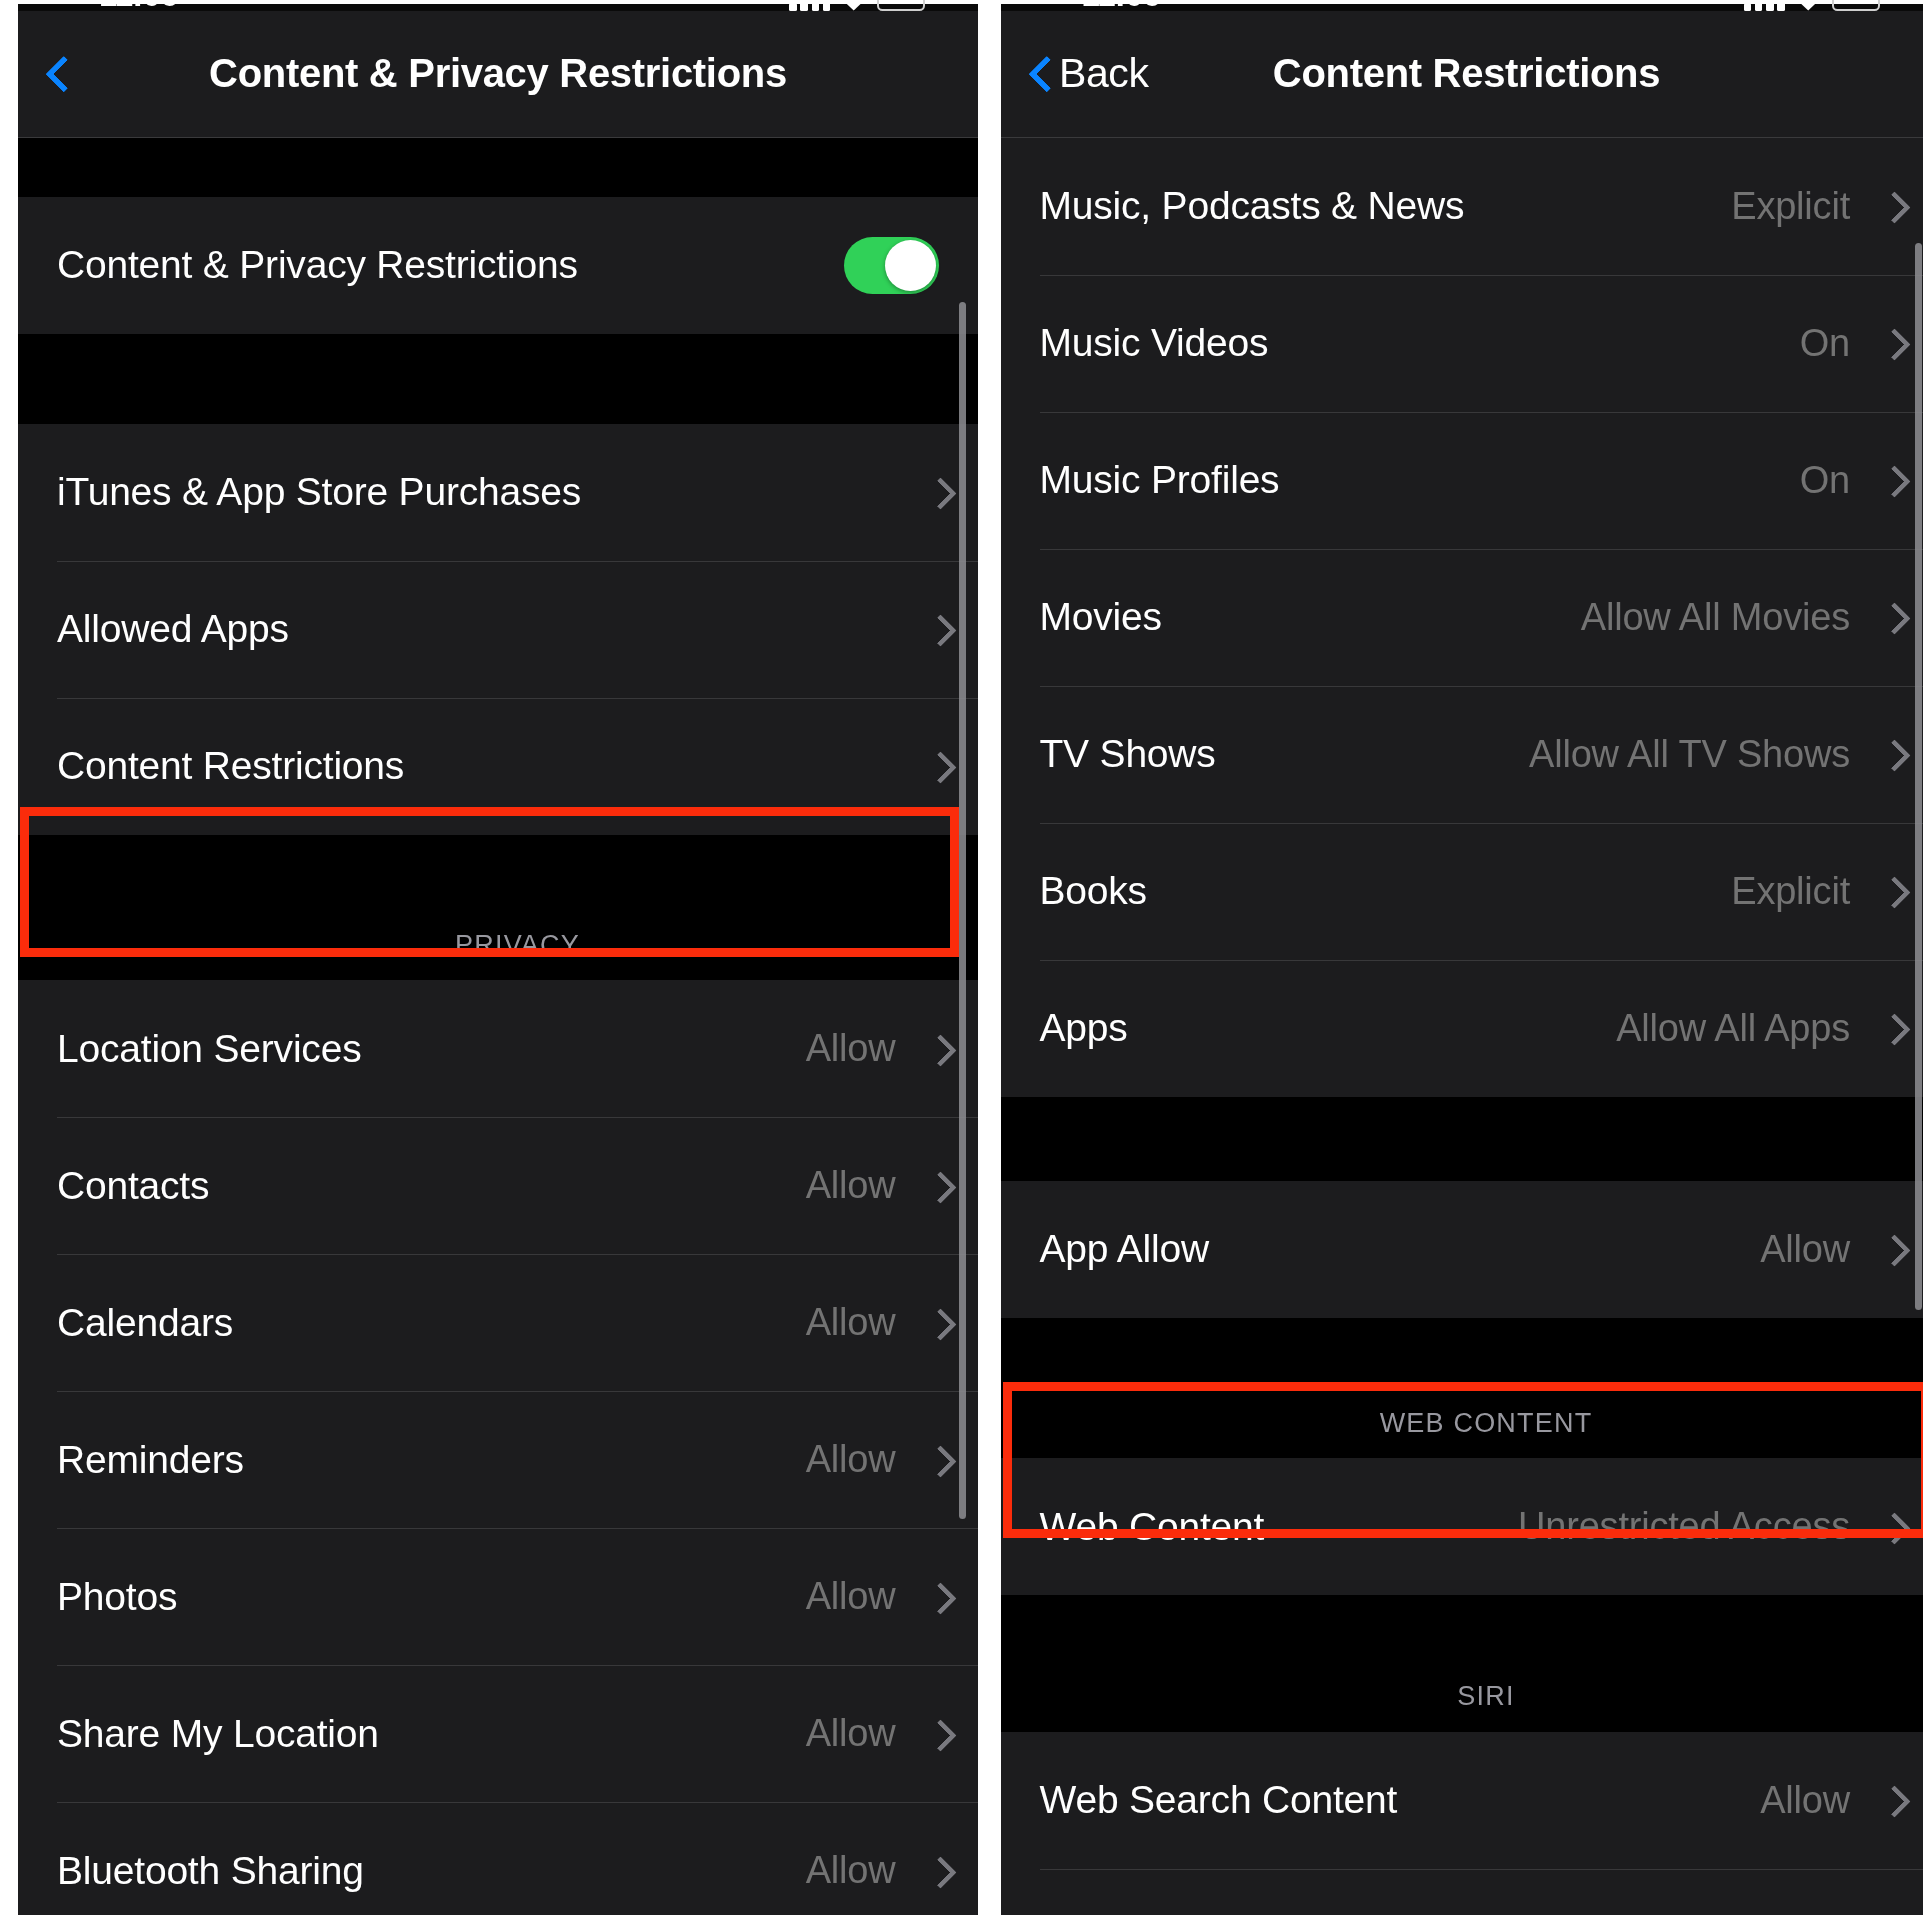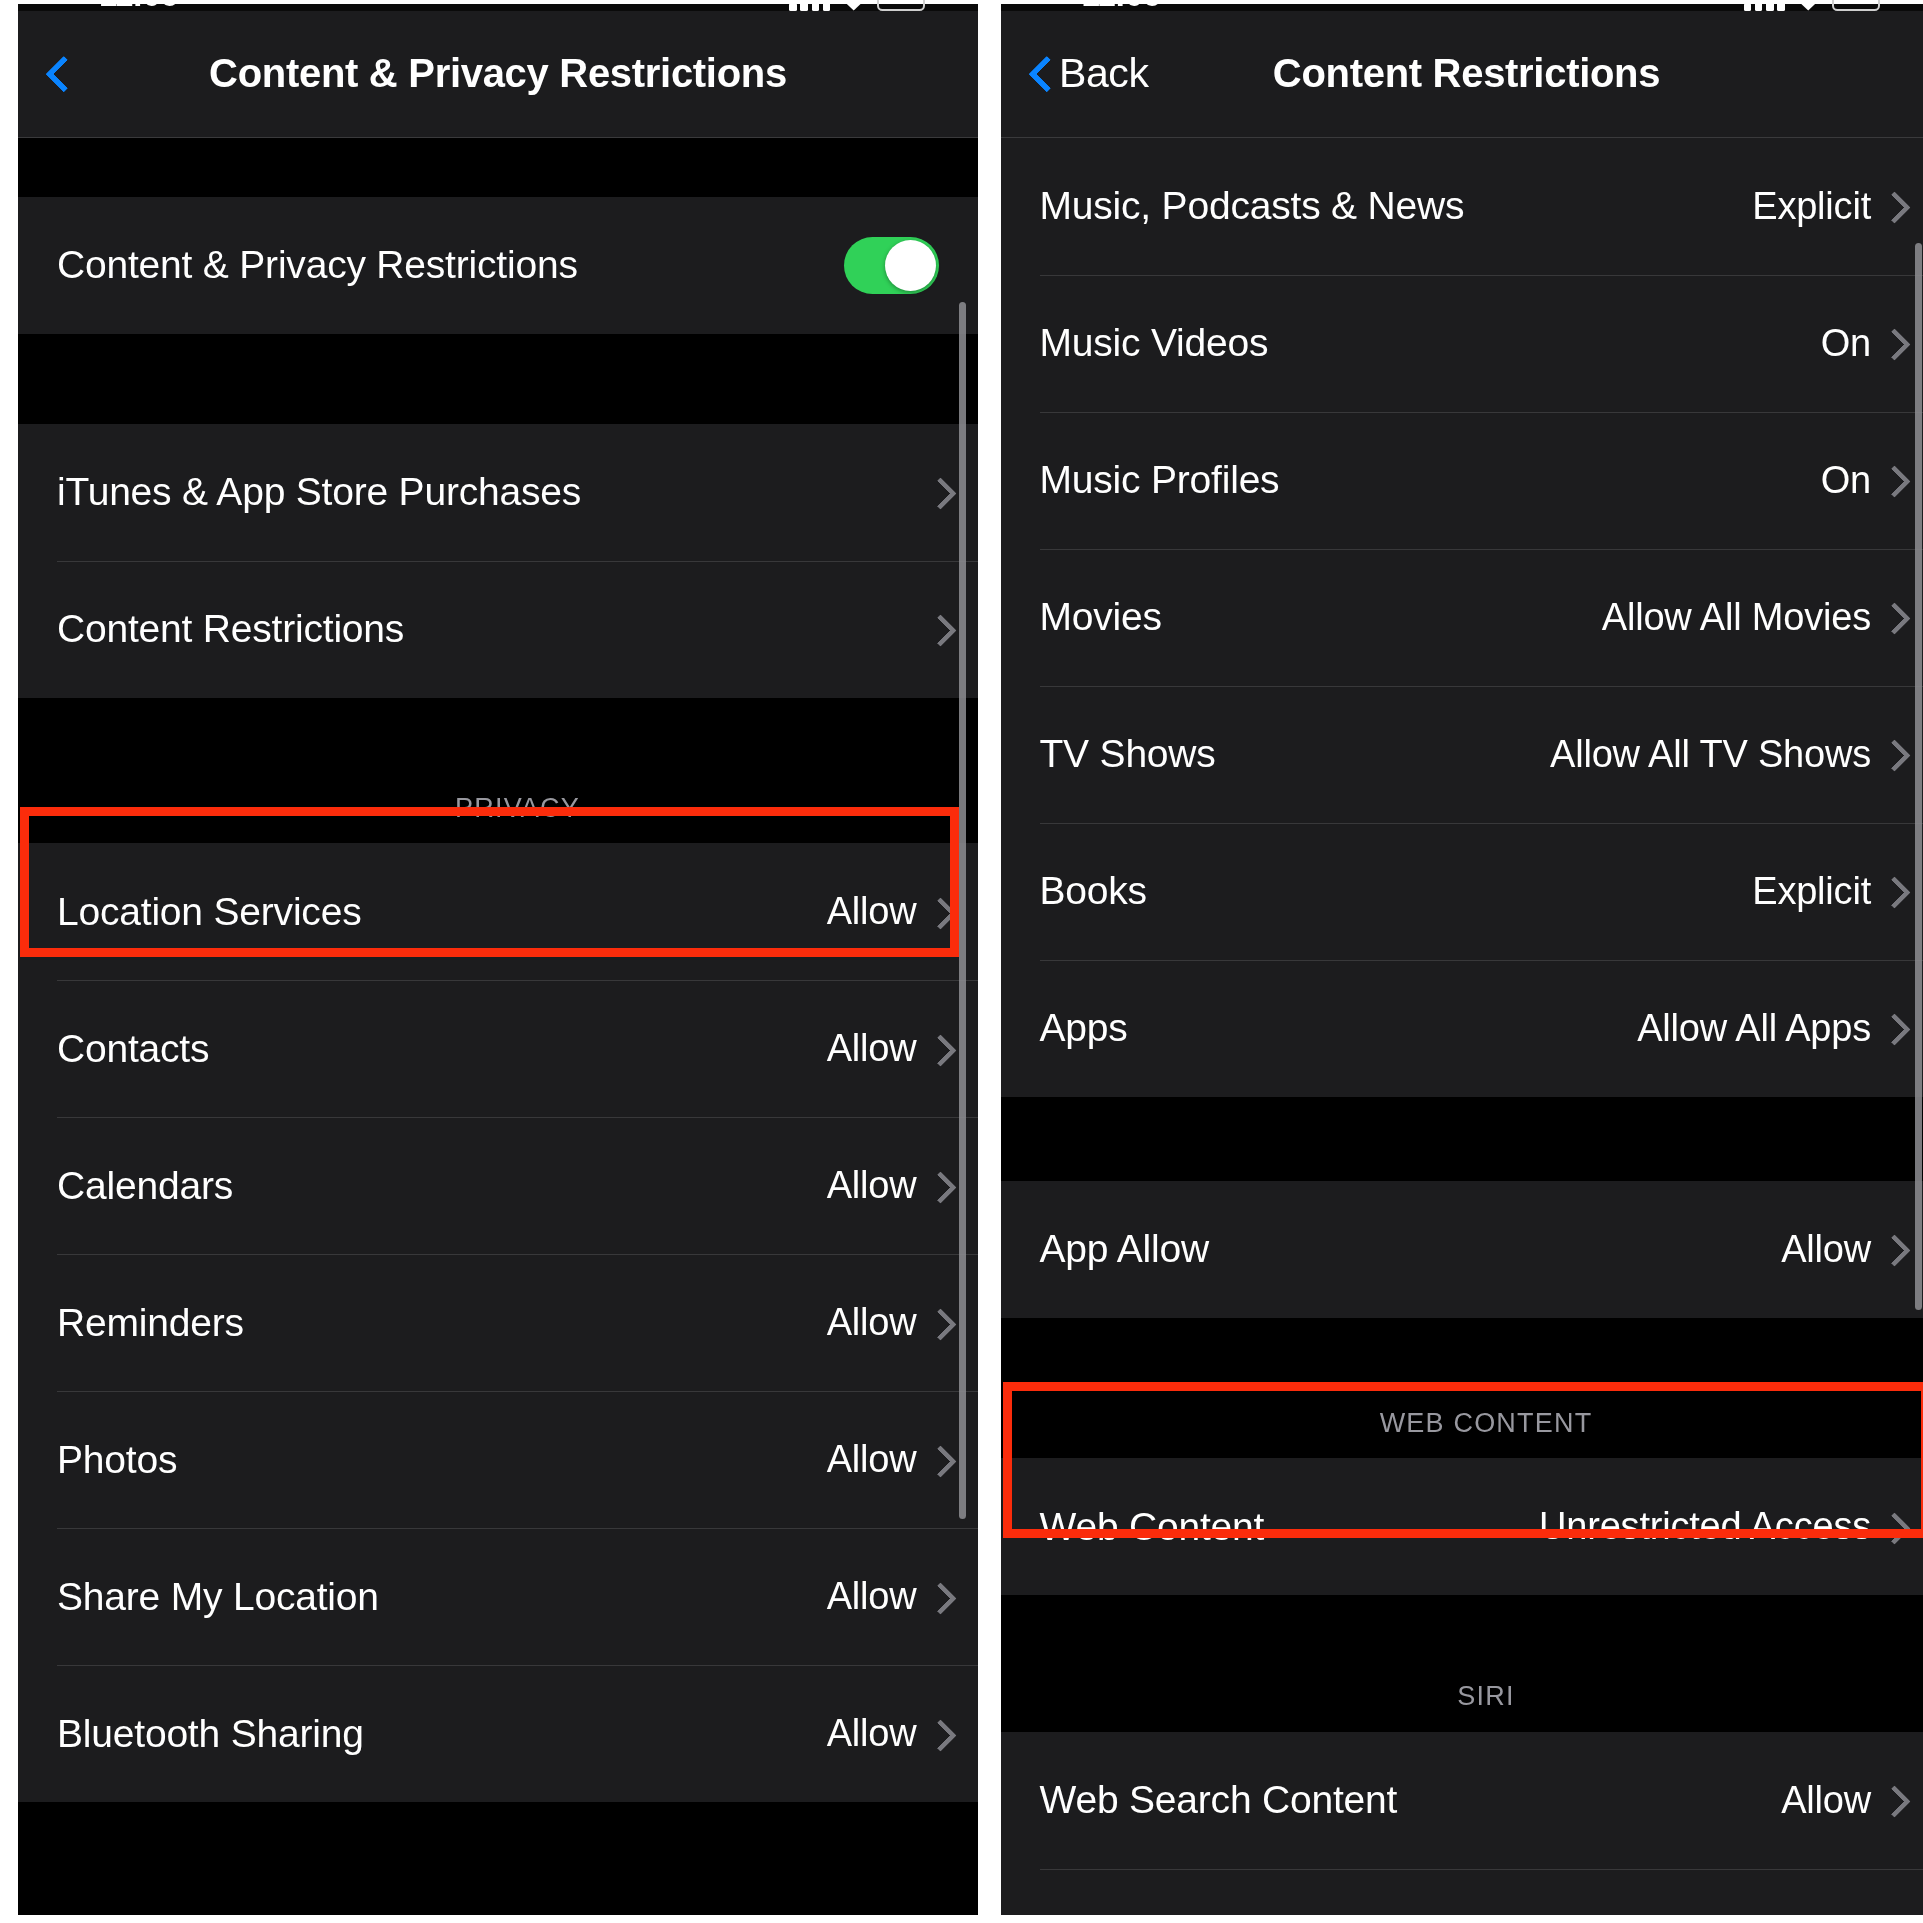--- a/index.html
+++ b/index.html
@@ -180,24 +180,24 @@
   }
   .row .label {
     font-size: 39px;
     color: #ffffff;
     letter-spacing: -0.2px;
     white-space: nowrap;
   }
   .row .spacer { flex: 1 1 auto; }
   .row .value {
     font-size: 38px;
-    color: #ffffff;
+    color: #737373;
     letter-spacing: -0.2px;
     white-space: nowrap;
-    margin-right: 15px;
+    margin-right: 36px;
   }
   .chev {
     width: 15px; height: 27px;
     position: relative;
     flex: 0 0 auto;
     margin-right: 4.5px;
   }
   .chev::before {
     content: "";
     position: absolute;
@@ -299,20 +299,25 @@
 
       <div class="gap gap-120"></div>
 
       <div class="group">
         <div class="row">
           <span class="label">iTunes &amp; App Store Purchases</span>
           <span class="spacer"></span>
           <span class="chev"></span>
         </div>
         <div class="row">
+          <span class="label">Allowed Apps</span>
+          <span class="spacer"></span>
+          <span class="chev"></span>
+        </div>
+        <div class="row">
           <span class="label">Content Restrictions</span>
           <span class="spacer"></span>
           <span class="chev"></span>
         </div>
       </div>
 
       <div class="gap gap-126"></div>
       <div class="section-header">PRIVACY</div>
 
       <div class="group">

